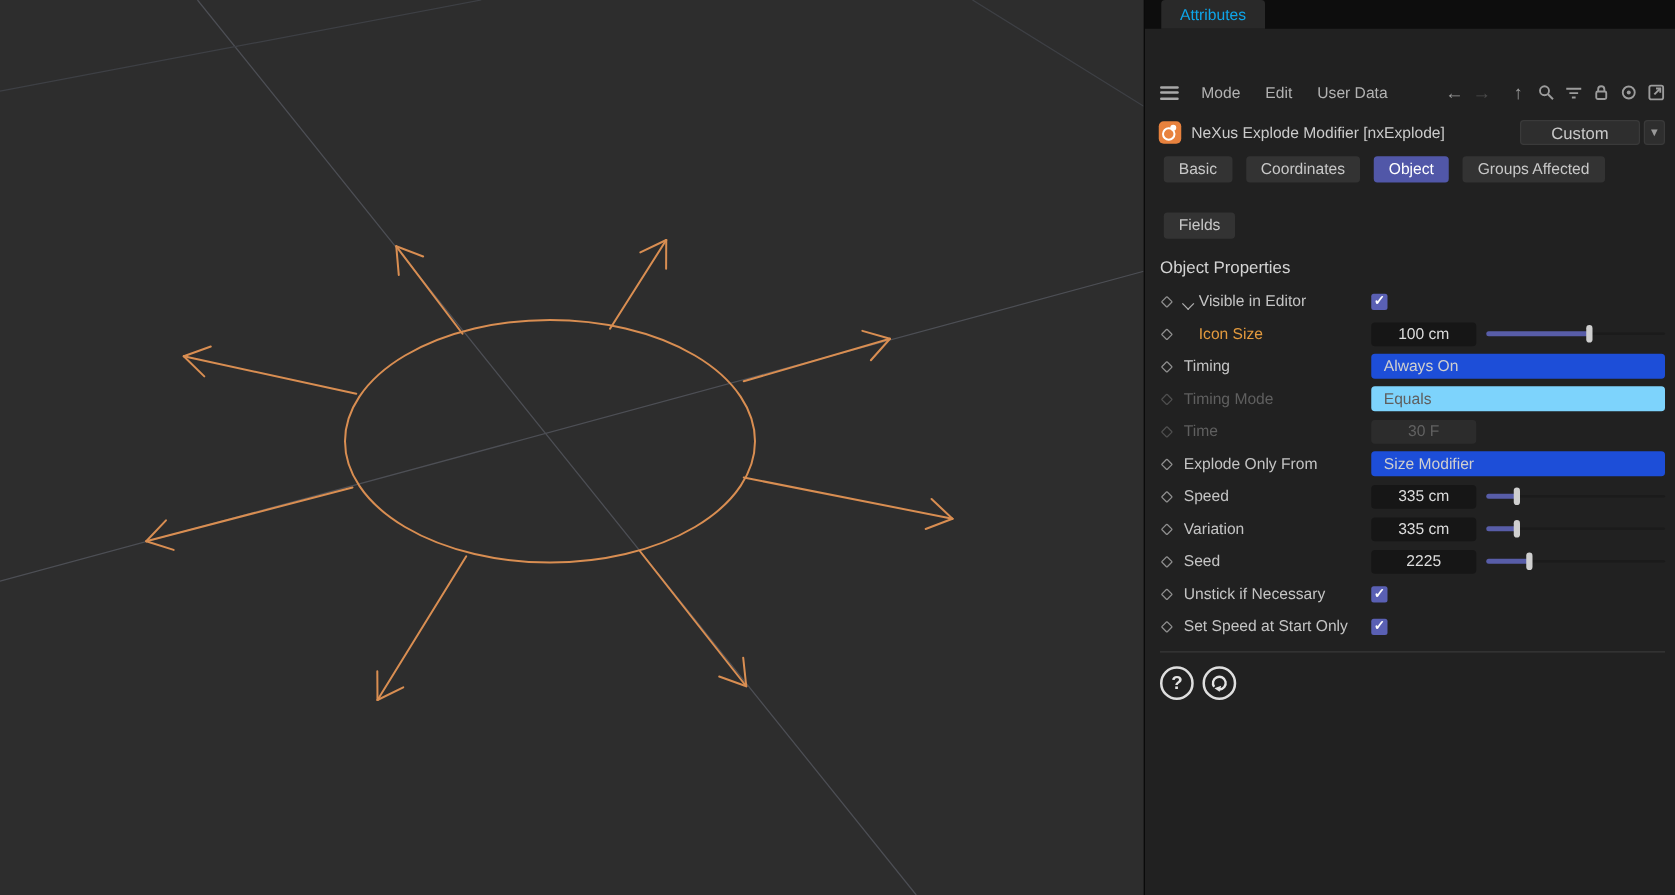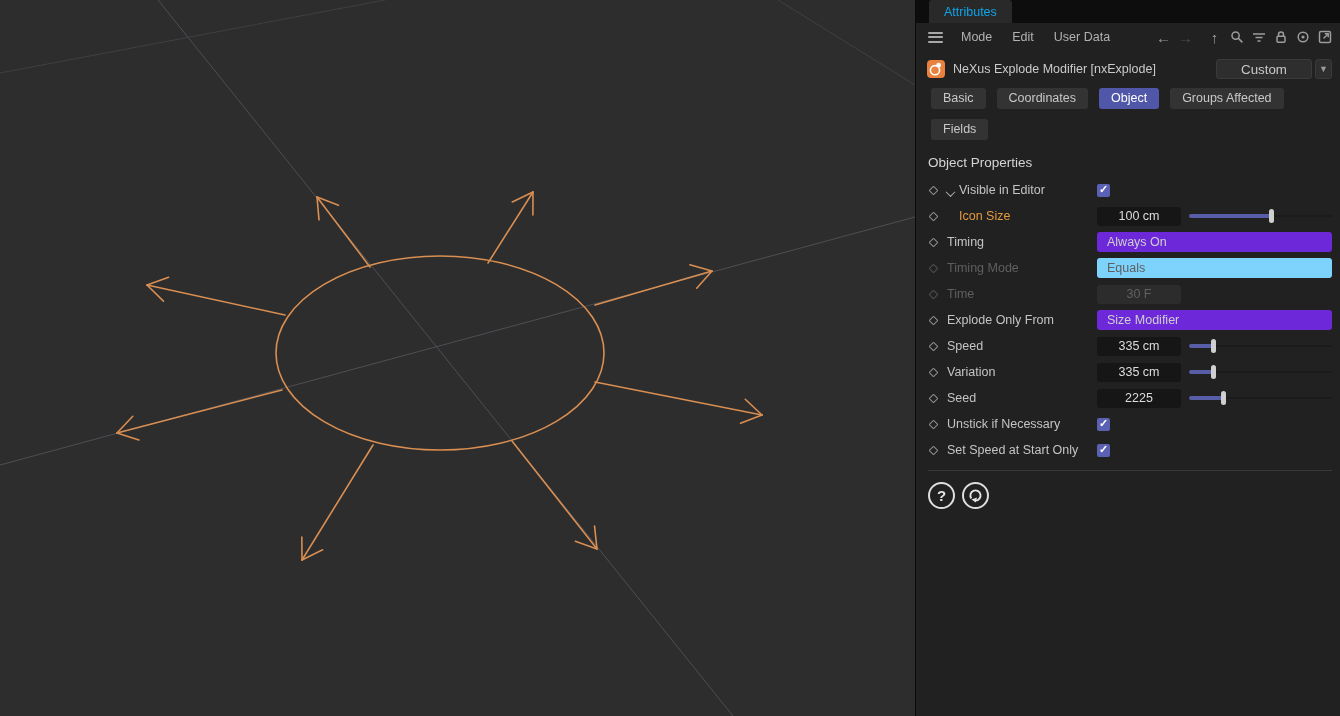--- a/index.html
+++ b/index.html
@@ -5,40 +5,40 @@
   html,body{margin:0;padding:0;background:#000;}
   *{box-sizing:border-box;font-family:"Liberation Sans",sans-serif;}
   .app{position:relative;width:1340px;height:716px;overflow:hidden;display:flex;background:#2d2d2d;}
   
   .viewport{position:relative;width:915px;height:716px;background:#2d2d2d;flex:0 0 auto;}
   .viewport svg{display:block;}
   
   .panel{position:relative;width:425px;height:716px;background:#212121;border-left:1px solid #0a0a0a;flex:0 0 auto;font-size:12.5px;color:#c4c4c4;}
   .tabstrip{height:23px;background:#0d0d0d;display:flex;align-items:flex-end;padding-left:13px;}
   .paneltab{height:23px;line-height:24px;padding:0 15px;background:#292929;color:#0ea5e9;border-radius:3px 3px 0 0;}
-  .menubar{height:28px;display:flex;align-items:center;padding:0 6px 0 12px;gap:8px;}
+  .menubar{height:28px;display:flex;align-items:center;padding:0 6px 0 12px;gap:8px;margin-top:37px;}
   .hamburger{width:15px;height:11px;display:flex;flex-direction:column;justify-content:space-between;margin-right:4px;cursor:pointer;}
   .hamburger i{display:block;height:2px;background:#a8a8a8;border-radius:1px;}
   .menuitem{color:#b2b2b2;padding:0 6px;cursor:pointer;}
   .mb-spacer{flex:1;}
   .tool-icons{display:flex;align-items:center;gap:3px;}
   .ticon{width:19px;height:19px;display:flex;align-items:center;justify-content:center;color:#9c9c9c;font-size:15px;cursor:pointer;}
   .ticon.dim{color:#4d4d4d;}
   .ticon.gap{margin-left:7px;}
   .ticon svg{display:block;}
   
   .objrow{display:flex;align-items:center;height:22px;margin:7px 8px 0 11px;gap:8px;}
   .objicon{width:18px;height:18px;border-radius:4px;background:#e8823e;position:relative;flex:0 0 auto;}
   .objicon svg{position:absolute;left:0;top:0;}
   .objtitle{color:#cbcbcb;flex:1;white-space:nowrap;overflow:hidden;}
   .preset{display:flex;align-items:center;gap:3px;}
   .presetbtn{height:20px;line-height:20px;background:#2e2e2e;border:1px solid #3a3a3a;border-radius:3px;color:#c8c8c8;padding:0 9px;width:96px;cursor:pointer;}
   .presetarrow{width:17px;height:20px;background:#2e2e2e;border:1px solid #3a3a3a;border-radius:3px;color:#9a9a9a;font-size:9px;display:flex;align-items:center;justify-content:center;cursor:pointer;}
   
-  .tabs{display:flex;flex-wrap:wrap;gap:10px 11px;margin:8px 8px 0 15px;}
+  .tabs{display:flex;flex-wrap:wrap;gap:24px 11px;margin:8px 8px 0 15px;}
   .tabbtn{height:21px;line-height:21px;padding:0 12px;background:#333333;border-radius:3px;color:#c8c8c8;cursor:pointer;white-space:nowrap;}
   .tabbtn.active{background:#5157a8;color:#ffffff;}
   
   .section-title{margin:15px 0 7px 12px;font-size:13.5px;color:#d4d4d4;}
   
   .row{display:flex;align-items:center;height:26px;padding:0 8px 0 14px;}
   .diamond{width:7px;height:7px;border:1px solid #8f8f8f;border-radius:1px;transform:rotate(45deg);margin-right:10px;flex:0 0 auto;cursor:pointer;}
   .row.disabled .diamond{border-color:#4f4f4f;}
   .label{width:150px;display:flex;align-items:flex-end;flex:0 0 auto;}
   .chevron{width:7px;height:7px;border-left:1.5px solid #b0b0b0;border-bottom:1.5px solid #b0b0b0;transform:rotate(-45deg) translate(1px,-1px);margin:-3px 5px 0 0;flex:0 0 auto;cursor:pointer;}
@@ -48,21 +48,21 @@
   .row.disabled .labeltext{color:#5f5f5f;}
   .widget{flex:1;display:flex;align-items:center;}
   .checkbox{width:13px;height:13px;border-radius:2px;background:#5a60b4;position:relative;cursor:pointer;}
   .checkbox .tick{position:absolute;left:2px;top:-1px;color:#fff;font-size:11px;font-weight:bold;}
   .vfield{width:84px;height:19px;line-height:19px;background:#161616;border-radius:3px;color:#dcdcdc;text-align:center;flex:0 0 auto;cursor:text;}
   .row.disabled .vfield{background:#2c2c2c;color:#616161;text-align:center;}
   .slider{position:relative;height:14px;flex:1;margin-left:8px;cursor:pointer;}
   .slider .track{position:absolute;left:0;right:0;top:6px;height:2px;background:#1b1b1b;border-radius:1px;}
   .slider .fill{position:absolute;left:0;top:5px;height:4px;background:#585da8;border-radius:2px;}
   .slider .handle{position:absolute;top:0;width:5px;height:14px;background:#cfcfcf;border-radius:2.5px;}
-  .dropdown{width:100%;height:20px;line-height:20px;background:#6d28d9;border-radius:3px;color:#cfcfcf;padding:0 10px;cursor:pointer;white-space:nowrap;}
+  .dropdown{width:100%;height:20px;line-height:20px;background:#1d4ed8;border-radius:3px;color:#cfcfcf;padding:0 10px;cursor:pointer;white-space:nowrap;}
   .row.disabled .dropdown{background:#7dd3fc;color:#5f5f5f;}
   .divider{border-top:1px solid #383838;margin:7px 8px 0 12px;}
   .footer{display:flex;gap:7px;margin:11px 0 0 12px;}
   .circlebtn{width:27px;height:27px;border:2px solid #dedede;border-radius:50%;display:flex;align-items:center;justify-content:center;color:#e4e4e4;font-size:15px;font-weight:bold;cursor:pointer;}
   .circlebtn svg{display:block;}
 </style>
 </head>
 <body>
 
 <div class="app">

